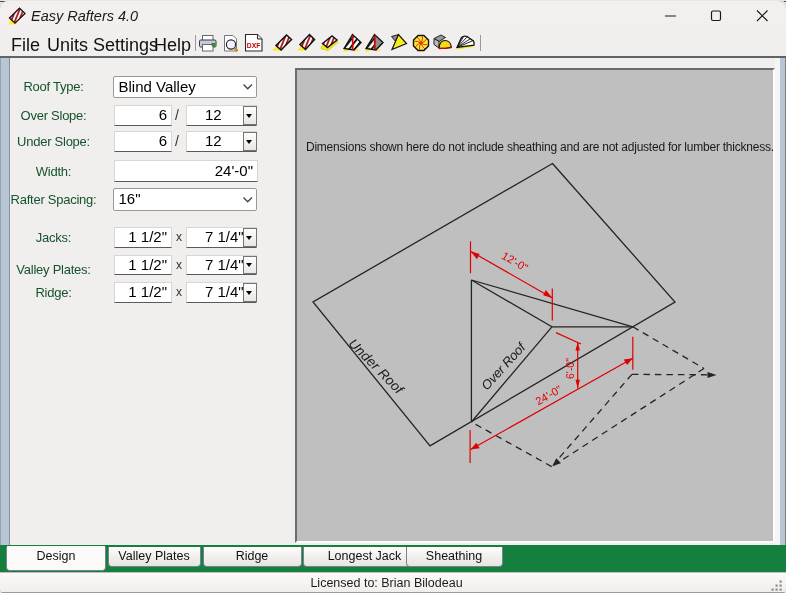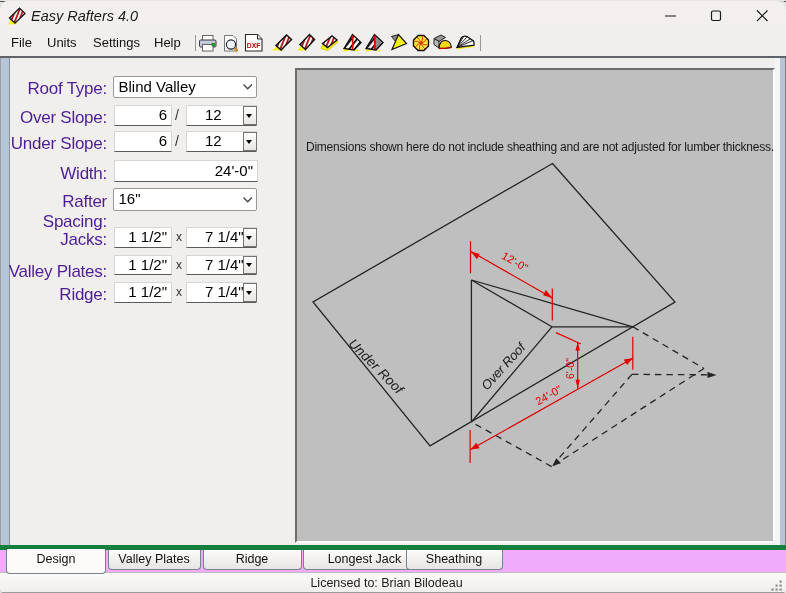--- a/index.html
+++ b/index.html
@@ -8,45 +8,45 @@
 #topdash { position:absolute; left:0; top:0.5px; width:786px; height:1.8px;
   background:repeating-linear-gradient(90deg,#4e4e4e 0 10px,#cfccca 10px 14px); }
 #win { position:absolute; left:0; top:1px; width:786px; height:592px;
   border-radius:8px 8px 4px 4px; background:#f2efee; overflow:hidden;
   box-shadow:0 0 0 1px #9a9a98 inset; }
 
 #titlebar { position:absolute; left:0; top:0; width:100%; height:29px; background:#f3efee; }
 #apptitle { position:absolute; left:31px; top:7px; font-size:14.5px; color:#1a1a1a;font-style:italic; }
 
 #menubar { position:absolute; left:0; top:29px; width:100%; height:26px; background:#f1efee; }
-.mi { position:absolute; top:5px; font-size:13px; color:#111; }
+.mi { position:absolute; top:5px; font-size:18px; color:#111; }
 #mline { position:absolute; left:0; top:55px; width:100%; height:2px; background:#606469; }
 
 #client { position:absolute; left:0; top:57px; width:786px; height:487px; background:#f1efee; }
 .frameL { position:absolute; left:0; top:57px; width:10px; height:488px; background:#b7c6d7; border-left:1px solid #9aa0a5; border-right:1px solid #89929c; }
 .frameR { position:absolute; left:779px; top:57px; width:7px; height:488px; background:#b7c6d7; border-right:1px solid #7e7e7e; }
 #drawpanel { position:absolute; left:295px; top:67px; width:480px; height:475px;
   background:#bfbfbf; border-top:2px solid #6d6d6d; border-left:2px solid #6d6d6d;
   border-right:2px solid #fcfcfc; border-bottom:2px solid #fcfcfc; }
 
-.lbl { position:absolute; font-size:17px; letter-spacing:-0.25px; color:#4c1d95; text-align:right; width:107px; left:0; }
+.lbl { position:absolute; font-size:13px; letter-spacing:-0.25px; color:#14532d; text-align:center; width:107px; left:0; }
 .tin { position:absolute; background:#fff; border:1px solid #d8d5d3; border-bottom:1.6px solid #5a5a5a;
   font-size:15px; color:#000; text-align:right; padding-right:4px; }
 .cmb { position:absolute; background:#fff; border:1px solid #d8d5d3; border-bottom:1.6px solid #5a5a5a;
   font-size:15px; color:#000; padding-left:18px; }
 .btn { position:absolute; width:14px; height:18.5px; background:linear-gradient(#fdfdfd,#e9e7e4);
   border:1px solid #747474; }
 .btn:after { content:""; position:absolute; left:2.6px; top:6.5px;
   border-left:3.6px solid transparent; border-right:3.6px solid transparent; border-top:4.4px solid #000; }
 .ddl { position:absolute; background:#fff; border:1px solid #9b9998; border-radius:2px;
   font-size:15px; color:#000; padding-left:4.5px; }
 .chev { position:absolute; width:10px; height:6px; }
 .slash { position:absolute; font-size:14px; color:#333; }
 
-#tabstrip { position:absolute; left:0; top:544px; width:786px; height:27px; background:#f0abfc; border-top:5px solid #15803d; }
+#tabstrip { position:absolute; left:0; top:544px; width:786px; height:27px; background:#15803d; border-top:2px solid #15803d; }
 .tab { position:absolute; top:0px; height:20px; background:linear-gradient(#fdfcfc,#e7e4e1);
   border:1px solid #76828e; border-top:none; border-radius:0 0 4px 4px;
   font-size:12.5px; color:#111; text-align:center; }
 .tab.active { height:24px; background:#fbfaf9; z-index:2; }
 
 #statusbar { position:absolute; left:0; top:571px; width:786px; height:20px;
   background:linear-gradient(#fbfaf9,#f0eeec); border-top:1px solid #c0bebc; }
 #stext { position:absolute; left:0; top:3px; width:773px; text-align:center; font-size:12.5px; color:#1c1c1c; }
 #btmedge { position:absolute; left:0; top:590.5px; width:786px; height:2.5px; background:#9c9a98; border-radius:0 0 5px 5px; }
 svg.abs { position:absolute; }

